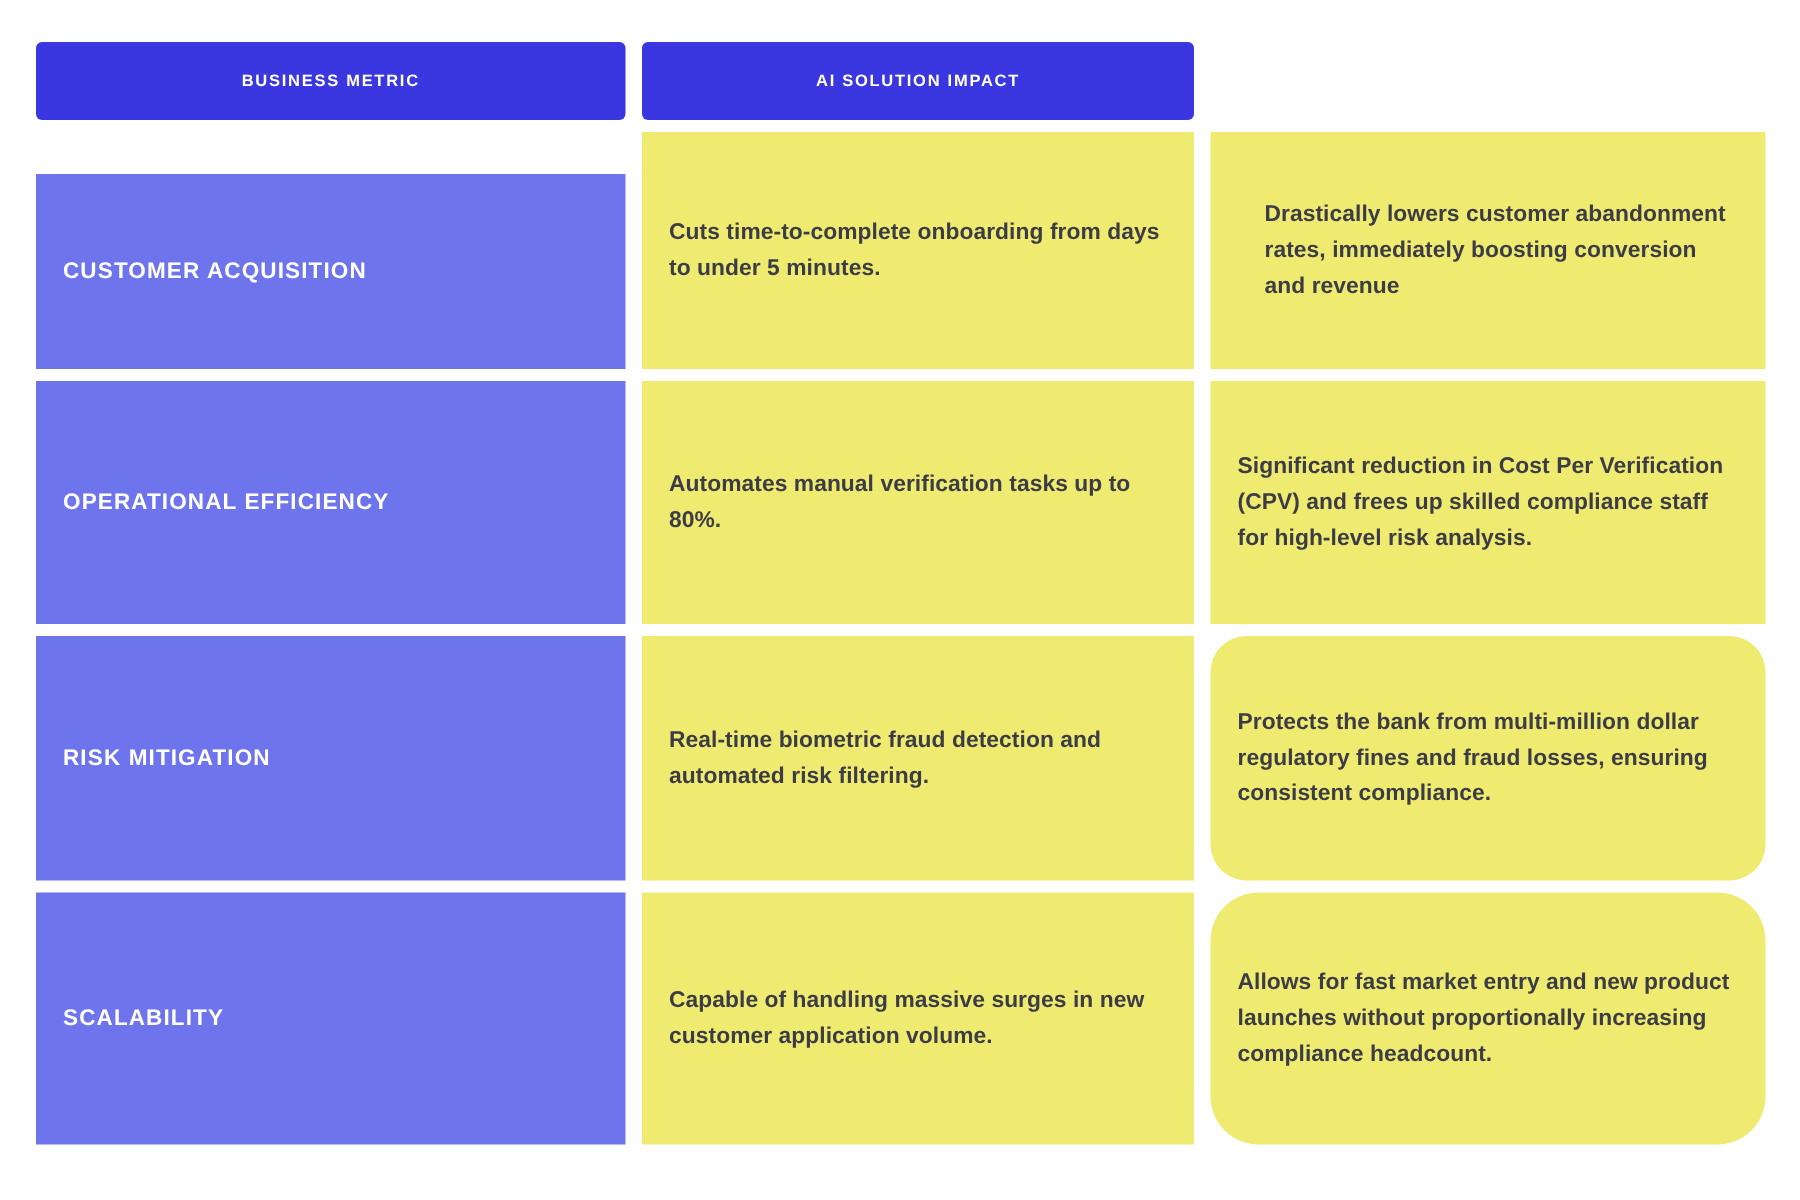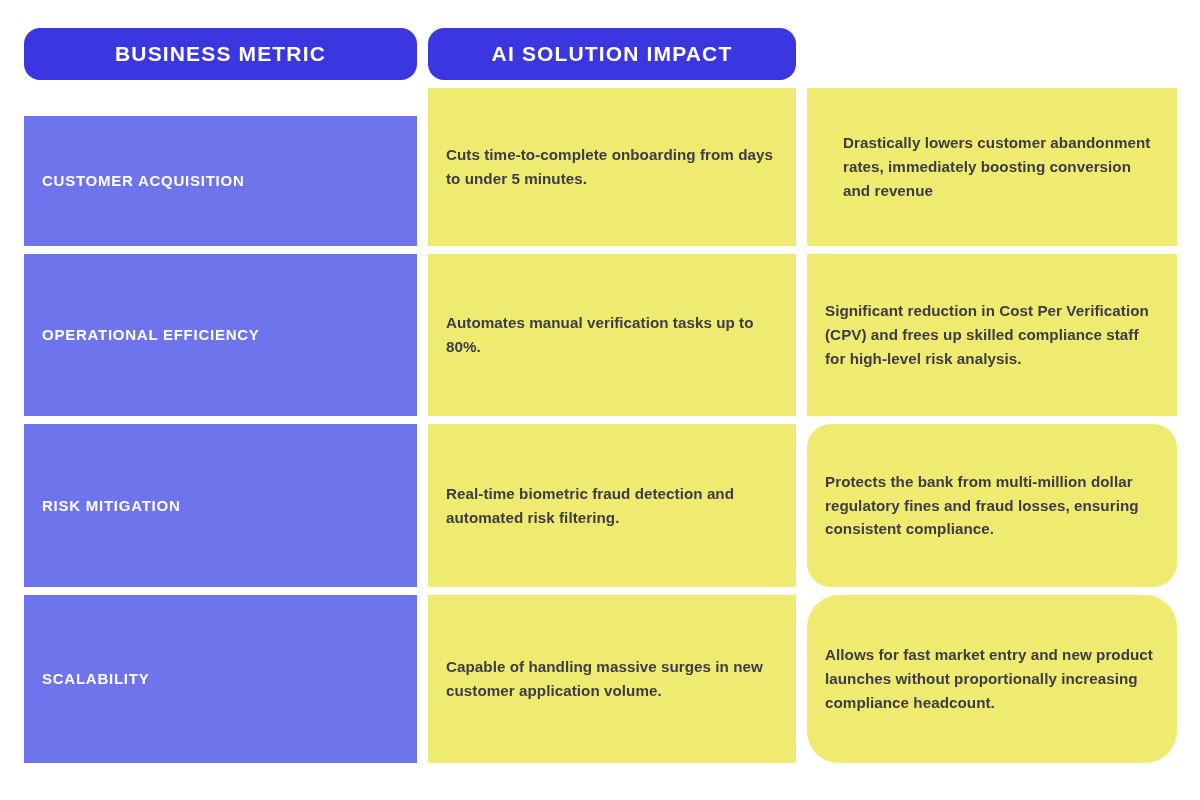--- a/index.html
+++ b/index.html
@@ -23,26 +23,26 @@
     width: 1152px;
   }
 
   
   .header-row {
     display: flex;
     gap: 11px;
     height: 52px;
   }
   .header-cell {
-    border-radius: 16px;
+    border-radius: 4px;
     display: flex;
     align-items: center;
     justify-content: center;
     color: #ffffff;
-    font-size: 21px;
+    font-size: 11px;
     font-weight: bold;
     letter-spacing: 1.15px;
     text-transform: uppercase;
     box-sizing: border-box;
     padding: 0 25px;
     text-align: center;
   }
   .col-1 { width: 393px; flex: 0 0 393px; }
   .col-2 { width: 368px; flex: 0 0 368px; }
   .col-3 { width: 370px; flex: 0 0 370px; }

